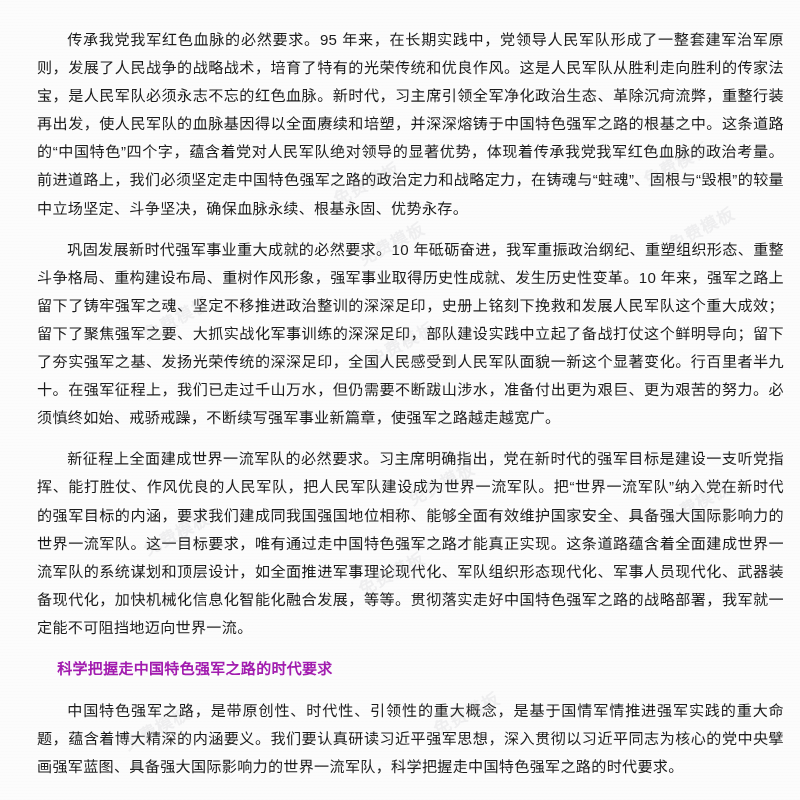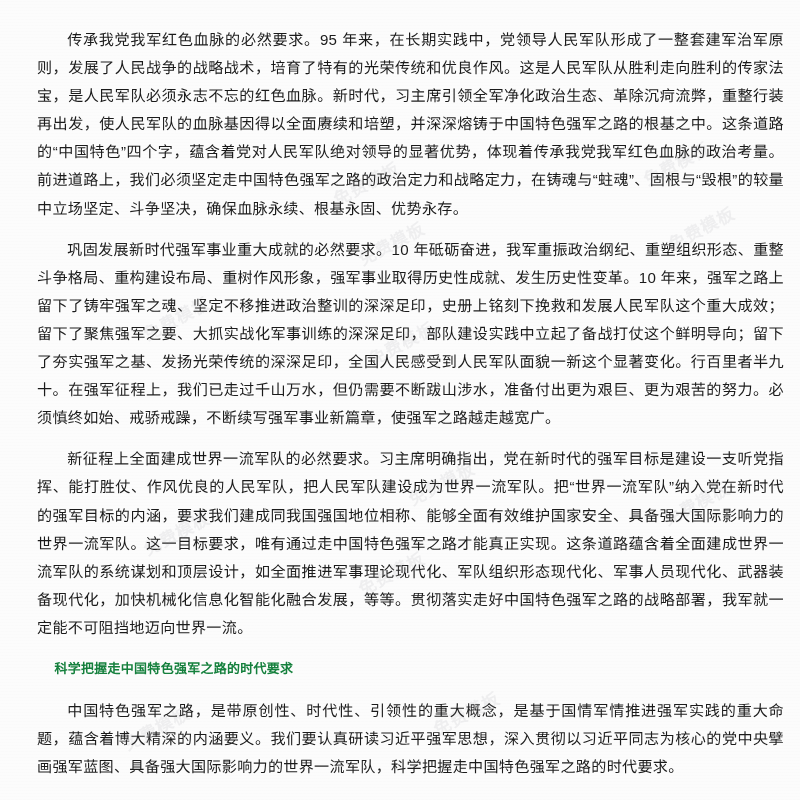--- a/index.html
+++ b/index.html
@@ -59,24 +59,24 @@
     color: #1b1b1b;
     text-align: justify;
     text-justify: inter-ideograph;
     text-indent: 2em;
     letter-spacing: 0.02em;
     word-break: break-all;
   }
 
   h2.section-heading {
     margin: 8px 0 14px 0;
-    font-size: 13px;
+    font-size: 15px;
     line-height: 28px;
     font-weight: bold;
-    color: #15803d;
+    color: #a21caf;
     text-indent: 1.35em;
     letter-spacing: 0.02em;
   }
 
   p.para-last {
     margin-bottom: 0;
   }
 
   
   #grain {

